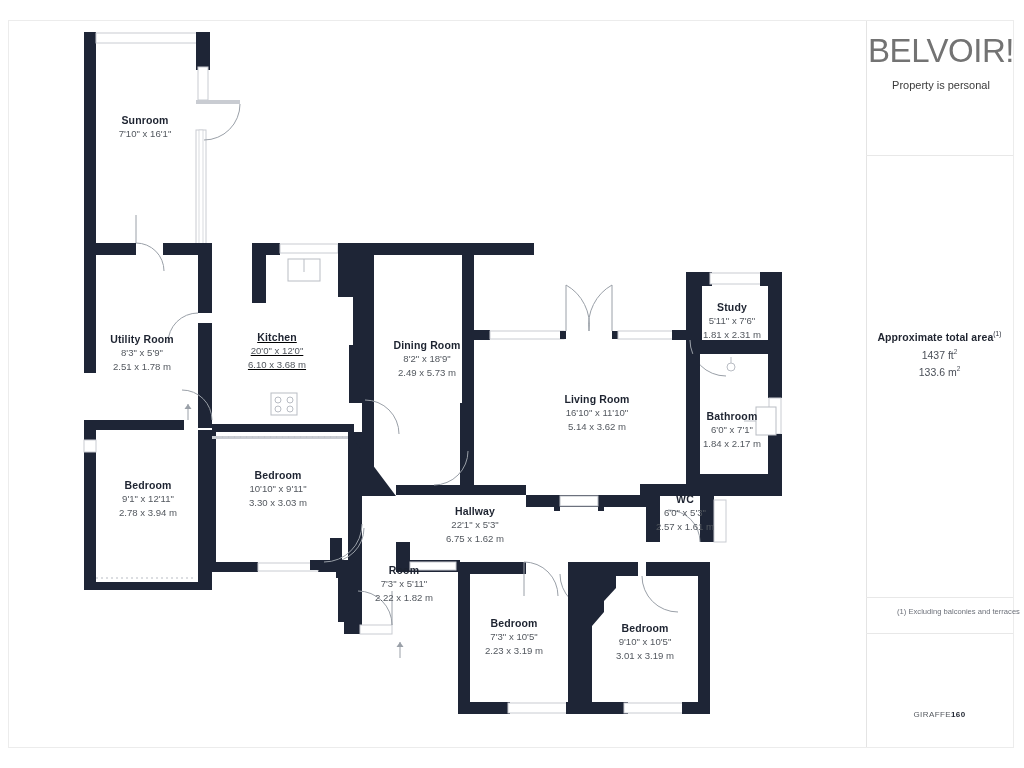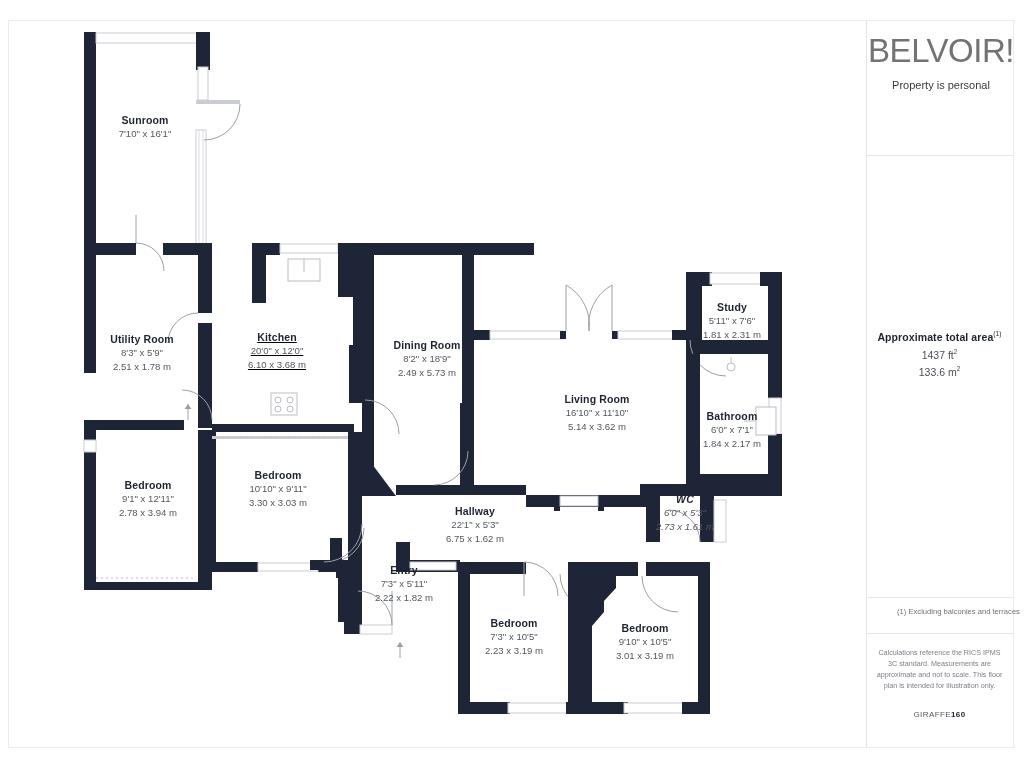--- a/index.html
+++ b/index.html
@@ -317,24 +317,24 @@
       <div class="room-dim">5'11" x 7'6"</div>
       <div class="room-dim">1.81 x 2.31 m</div>
     </div>
 
     <div class="room-label" style="left:632px;top:409px;width:200px;">
       <div class="room-name">Bathroom</div>
       <div class="room-dim">6'0" x 7'1"</div>
       <div class="room-dim">1.84 x 2.17 m</div>
     </div>
 
-    <div class="room-label" style="left:585px;top:492px;width:200px;font-style:italic;">
+    <div class="room-label" style="left:585px;top:492px;width:200px;">
       <div class="room-name">WC</div>
       <div class="room-dim">6'0" x 5'3"</div>
-      <div class="room-dim">2.73 x 1.61 m</div>
+      <div class="room-dim">2.57 x 1.61 m</div>
     </div>
 
     <div class="room-label" style="left:48px;top:478px;width:200px;">
       <div class="room-name">Bedroom</div>
       <div class="room-dim">9'1" x 12'11"</div>
       <div class="room-dim">2.78 x 3.94 m</div>
     </div>
 
     <div class="room-label" style="left:178px;top:468px;width:200px;">
       <div class="room-name">Bedroom</div>
@@ -342,21 +342,21 @@
       <div class="room-dim">3.30 x 3.03 m</div>
     </div>
 
     <div class="room-label" style="left:375px;top:504px;width:200px;">
       <div class="room-name">Hallway</div>
       <div class="room-dim">22'1" x 5'3"</div>
       <div class="room-dim">6.75 x 1.62 m</div>
     </div>
 
     <div class="room-label" style="left:304px;top:563px;width:200px;">
-      <div class="room-name">Entry</div>
+      <div class="room-name">Room</div>
       <div class="room-dim">7'3" x 5'11"</div>
       <div class="room-dim">2.22 x 1.82 m</div>
     </div>
 
     <div class="room-label" style="left:414px;top:616px;width:200px;">
       <div class="room-name">Bedroom</div>
       <div class="room-dim">7'3" x 10'5"</div>
       <div class="room-dim">2.23 x 3.19 m</div>
     </div>
 
@@ -383,18 +383,17 @@
     </div>
     <div id="area-ft">
       <span>1437 ft</span><span class="sup">2</span>
     </div>
     <div id="area-m">
       <span>133.6 m</span><span class="sup">2</span>
     </div>
   </div>
 
   <div id="footnote">(1) Excluding balconies and terraces</div>
-  <div id="disclaimer">Calculations reference the RICS IPMS 3C standard. Measurements are approximate and not to scale. This floor plan is intended for illustration only.</div>
   <div id="giraffe">
     <span>GIRAFFE</span><b>160</b>
   </div>
 
 </div>
 
 </body></html>

